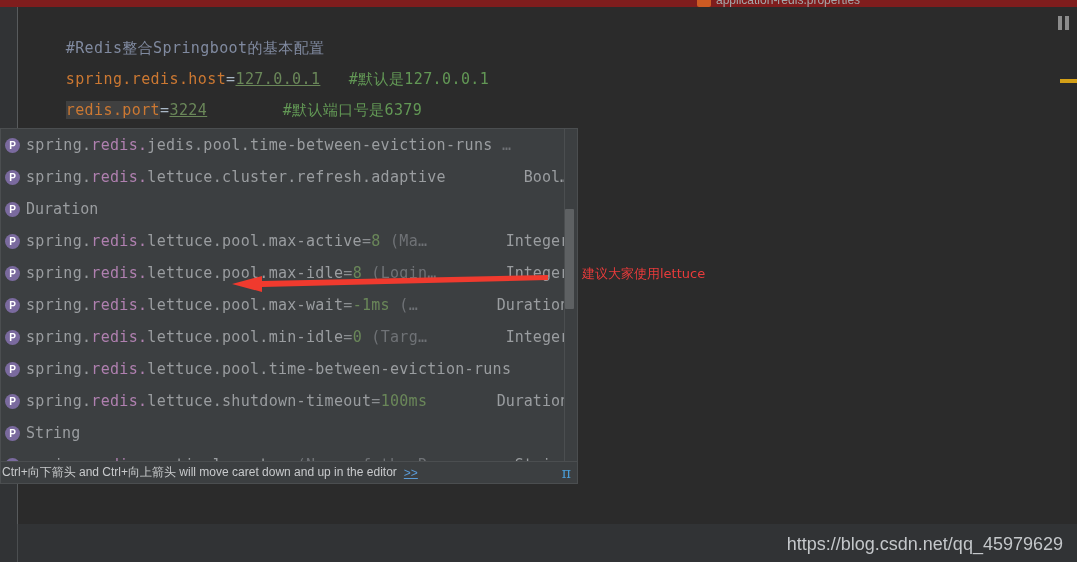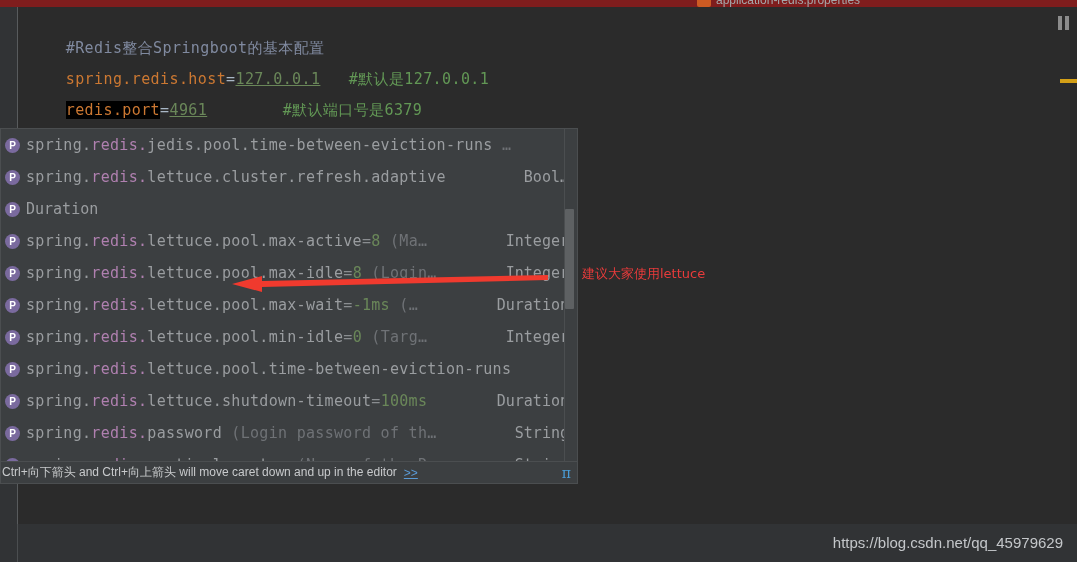--- a/index.html
+++ b/index.html
@@ -72,21 +72,21 @@
     font-size: 15px;
     letter-spacing: 0.4px;
     color: #a9b7c6;
   }
   .c-comment-blue { color: #808aa0; }
   .c-key   { color: #cc7832; }
   .c-eq    { color: #a9b7c6; }
   .c-val   { color: #6a8759; text-decoration: underline; }
   .c-comment { color: #629755; }
   .hl-key {
-    background: #000000;
+    background: #404040;
     color: #cc7832;
   }
 
   
   #pause-icon {
     position: absolute;
     right: 6px; top: 9px;
     width: 14px; height: 14px;
   }
   #pause-icon i {
@@ -238,21 +238,21 @@
   #bottombar .bl {
     position: absolute;
     left: 17px; top: 0;
     width: 1px; height: 38px;
     background: #4b4e50;
   }
   #watermark {
     position: absolute;
     right: 14px; top: 534px;
     font-family: "Liberation Sans", sans-serif;
-    font-size: 15px;
+    font-size: 18px;
     color: #c4c7ca;
     white-space: nowrap;
   }
 </style>
 </head>
 <body>
 
 <div id="tabstrip">
   <div class="tabicon"></div>
   <div class="tablabel">application-redis.properties</div>
@@ -265,21 +265,21 @@
 
   <div class="code-line" style="top:14px;">
     <span class="c-comment-blue">#Redis整合Springboot的基本配置</span>
   </div>
 
   <div class="code-line" style="top:45px;">
     <span class="c-key">spring.redis.host</span><span class="c-eq">=</span><span class="c-val">127.0.0.1</span><span class="c-eq">   </span><span class="c-comment">#默认是127.0.0.1</span>
   </div>
 
   <div class="code-line" style="top:76px;">
-    <span class="hl-key">redis.port</span><span class="c-eq">=</span><span class="c-val">4961</span><span class="c-eq">        </span><span class="c-comment">#默认端口号是6379</span>
+    <span class="hl-key">redis.port</span><span class="c-eq">=</span><span class="c-val">3224</span><span class="c-eq">        </span><span class="c-comment">#默认端口号是6379</span>
   </div>
 
   <div class="code-line" style="top:107px;">
     <span class="c-key">redis.</span>
   </div>
 
   <div id="pause-icon">
     <i class="l"></i>
       <i class="r"></i>
   </div>
@@ -327,21 +327,20 @@
         <span class="cl-text"><span class="seg-pre">spring.</span><span class="seg-redis">redis.</span><span class="seg-rest">lettuce.pool.time-between-eviction-runs</span><span class="seg-eq"></span><span class="seg-num"></span></span>
         <span class="cl-type"></span>
       </div>
       <div class="cl-row">
         <span class="pic">P</span>
         <span class="cl-text"><span class="seg-pre">spring.</span><span class="seg-redis">redis.</span><span class="seg-rest">lettuce.shutdown-timeout</span><span class="seg-eq">=</span><span class="seg-num">100ms</span></span>
         <span class="cl-type">Duration</span>
       </div>
       <div class="cl-row">
         <span class="pic">P</span>
-        <span class="cl-text"><span class="seg-pre">spring.</span><span class="seg-redis">redis.</span><span class="seg-rest">password</span><span class="seg-eq"></span><span class="seg-num"></span><span class="seg-doc"> </span><span class="seg-doc">(Login password of th…</span></span>
         <span class="cl-type">String</span>
       </div>
       <div class="cl-row">
         <span class="pic">P</span>
         <span class="cl-text"><span class="seg-pre">spring.</span><span class="seg-redis">redis.</span><span class="seg-rest">sentinel.master</span><span class="seg-eq"></span><span class="seg-num"></span><span class="seg-doc"> </span><span class="seg-doc">(Name of the R…</span></span>
         <span class="cl-type">String</span>
       </div>
     </div>
   <div id="popup-divider"></div>
   <div id="popup-scroll-track">

